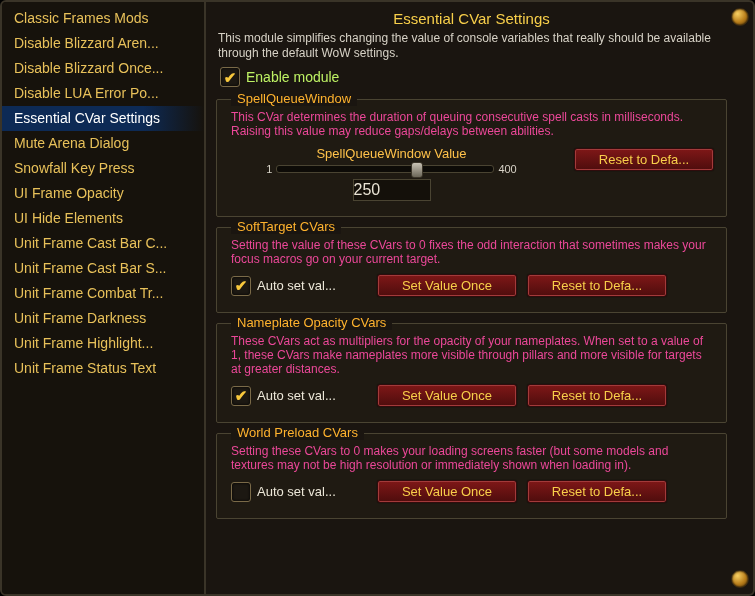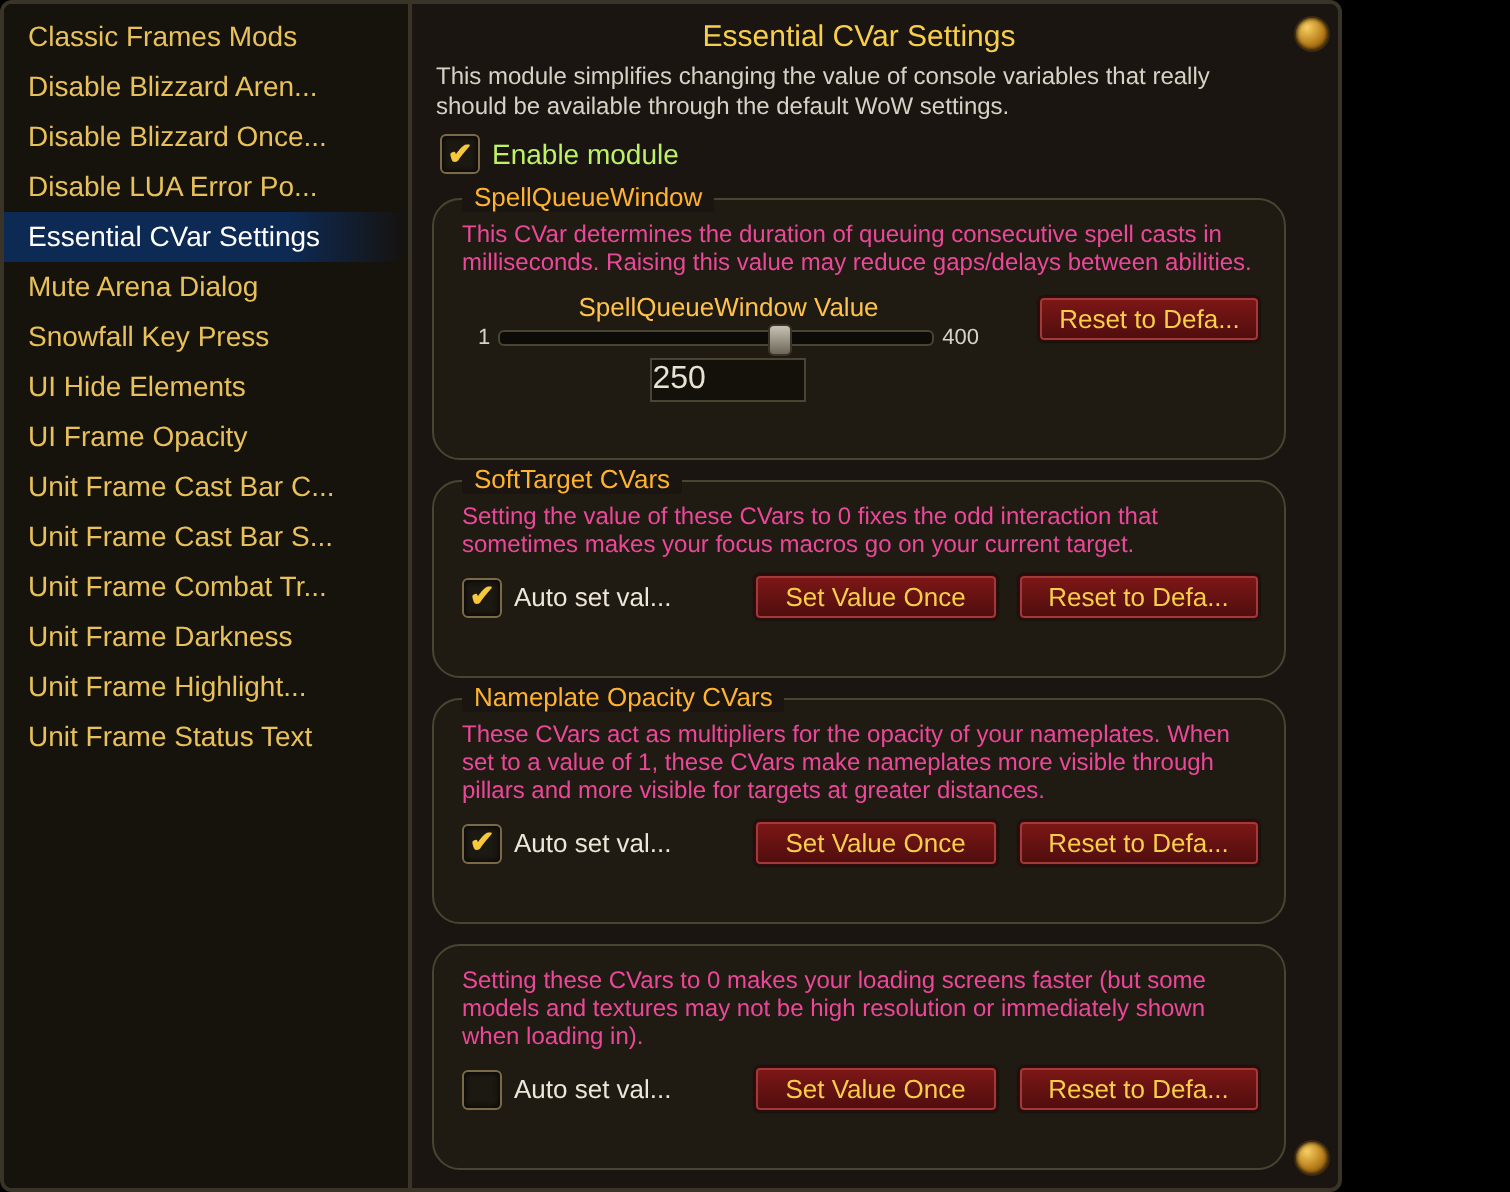--- a/index.html
+++ b/index.html
@@ -7,21 +7,21 @@
     background: #000;
     font-family: "Friz Quadrata", "Trebuchet MS", Arial, sans-serif;
     font-size: 13px;
     color: #fff;
     width: 755px;
     height: 596px;
     overflow: hidden;
   }
   .root {
     display: flex;
-    width: 671px;
+    width: 755px;
     height: 596px;
     background: #1a1510;
     border: 2px solid #3a3428;
     border-radius: 6px;
   }
   
   .sidebar {
     width: 204px;
     background: #16120c;
     border-right: 2px solid #3a3428;
@@ -102,24 +102,24 @@
     font-size: 14px;
     white-space: nowrap;
     overflow: hidden;
     text-overflow: ellipsis;
   }
   .chk.sub .chk-label { color: #ece7d8; font-size: 13px; max-width: 108px; }
   .enable-row { padding: 0 0 2px 4px; }
   
   .section {
     border: 1px solid #4a4432;
-    border-radius: 14px;
+    border-radius: 2px;
     background: #1f1a12;
     margin: 10px 0 0 0;
-    padding: 8px 12px 28px 14px;
+    padding: 8px 12px 15px 14px;
     position: relative;
   }
   .section-title {
     position: absolute;
     top: -9px;
     left: 14px;
     background: #1a1510;
     padding: 0 6px;
     color: #ffb32e;
     font-size: 13px;
@@ -197,22 +197,22 @@
 <div class="root">
 
   <div class="sidebar">
     <div class="side-item">Classic Frames Mods</div>
     <div class="side-item">Disable Blizzard Aren...</div>
     <div class="side-item">Disable Blizzard Once...</div>
     <div class="side-item">Disable LUA Error Po...</div>
     <div class="side-item selected">Essential CVar Settings</div>
     <div class="side-item">Mute Arena Dialog</div>
     <div class="side-item">Snowfall Key Press</div>
+    <div class="side-item">UI Frame Opacity</div>
     <div class="side-item">UI Hide Elements</div>
-    <div class="side-item">UI Frame Opacity</div>
     <div class="side-item">Unit Frame Cast Bar C...</div>
     <div class="side-item">Unit Frame Cast Bar S...</div>
     <div class="side-item">Unit Frame Combat Tr...</div>
     <div class="side-item">Unit Frame Darkness</div>
     <div class="side-item">Unit Frame Highlight...</div>
     <div class="side-item">Unit Frame Status Text</div>
   </div>
 
   <div class="main">
     <div class="scroll-knob" style="top:6px"></div>
@@ -264,20 +264,21 @@
         <div class="chk sub">
           <span class="chk-box checked"></span>
           <span class="chk-label">Auto set val...</span>
         </div>
         <div class="btn">Set Value Once</div>
         <div class="btn">Reset to Defa...</div>
       </div>
     </div>
 
     <div class="section">
+      <div class="section-title">World Preload CVars</div>
       <div class="section-desc">Setting these CVars to 0 makes your loading screens faster (but some models and textures may not be high resolution or immediately shown when loading in).</div>
       <div class="row-controls">
         <div class="chk sub">
           <span class="chk-box"></span>
           <span class="chk-label">Auto set val...</span>
         </div>
         <div class="btn">Set Value Once</div>
         <div class="btn">Reset to Defa...</div>
       </div>
     </div>

